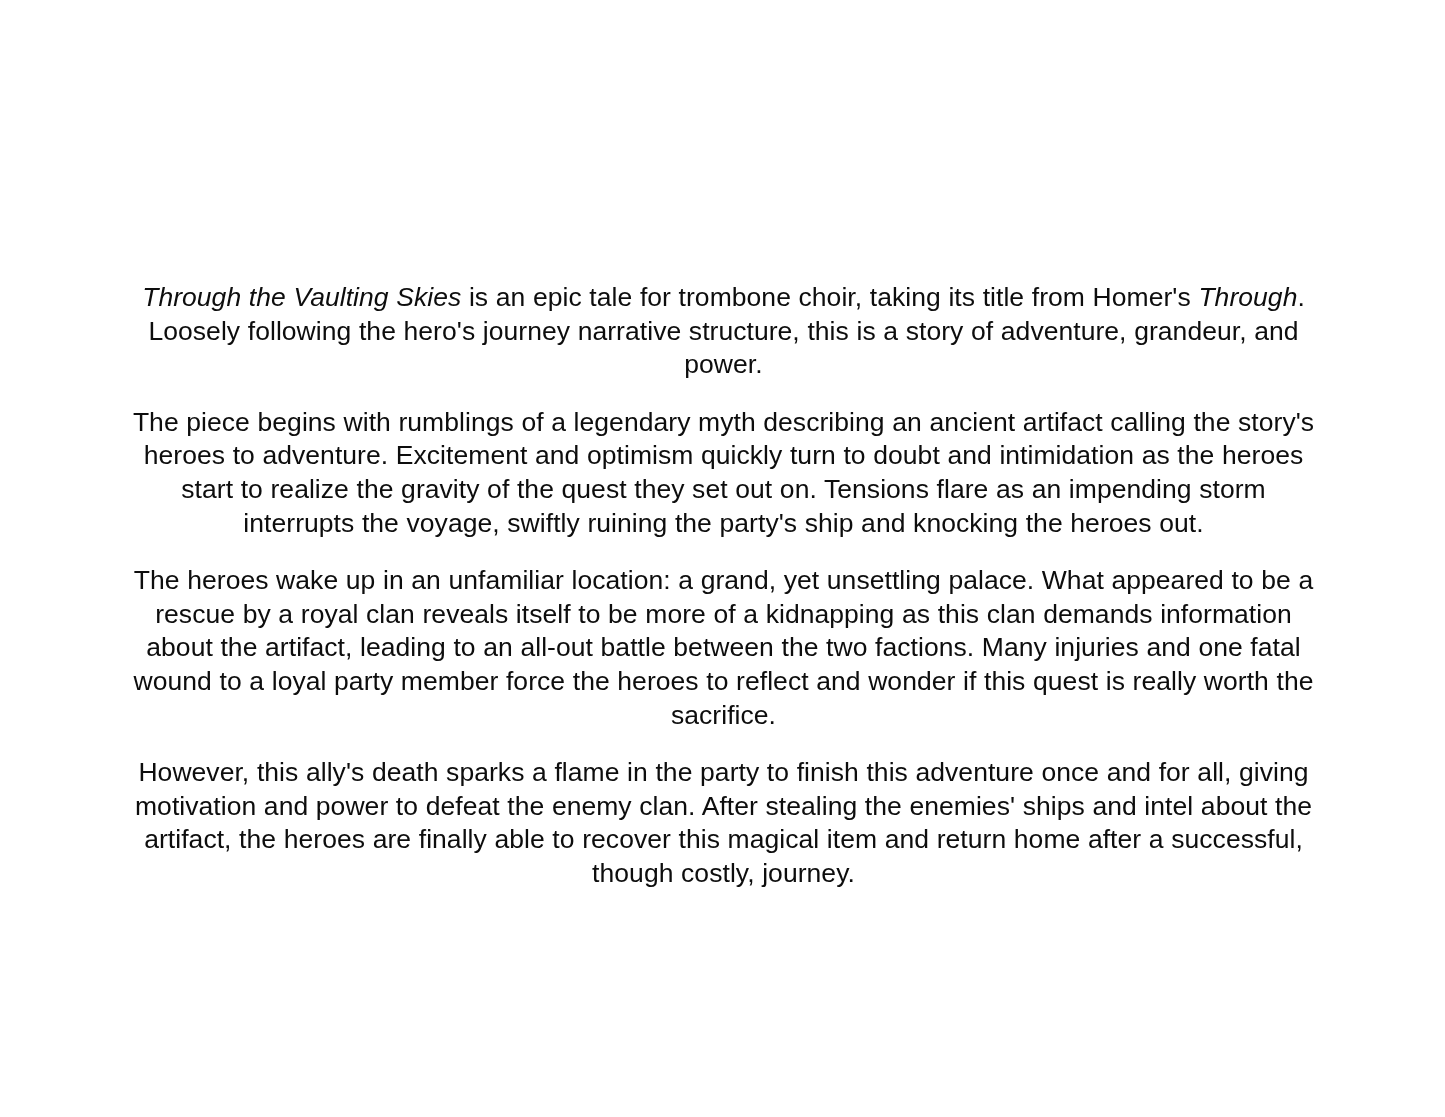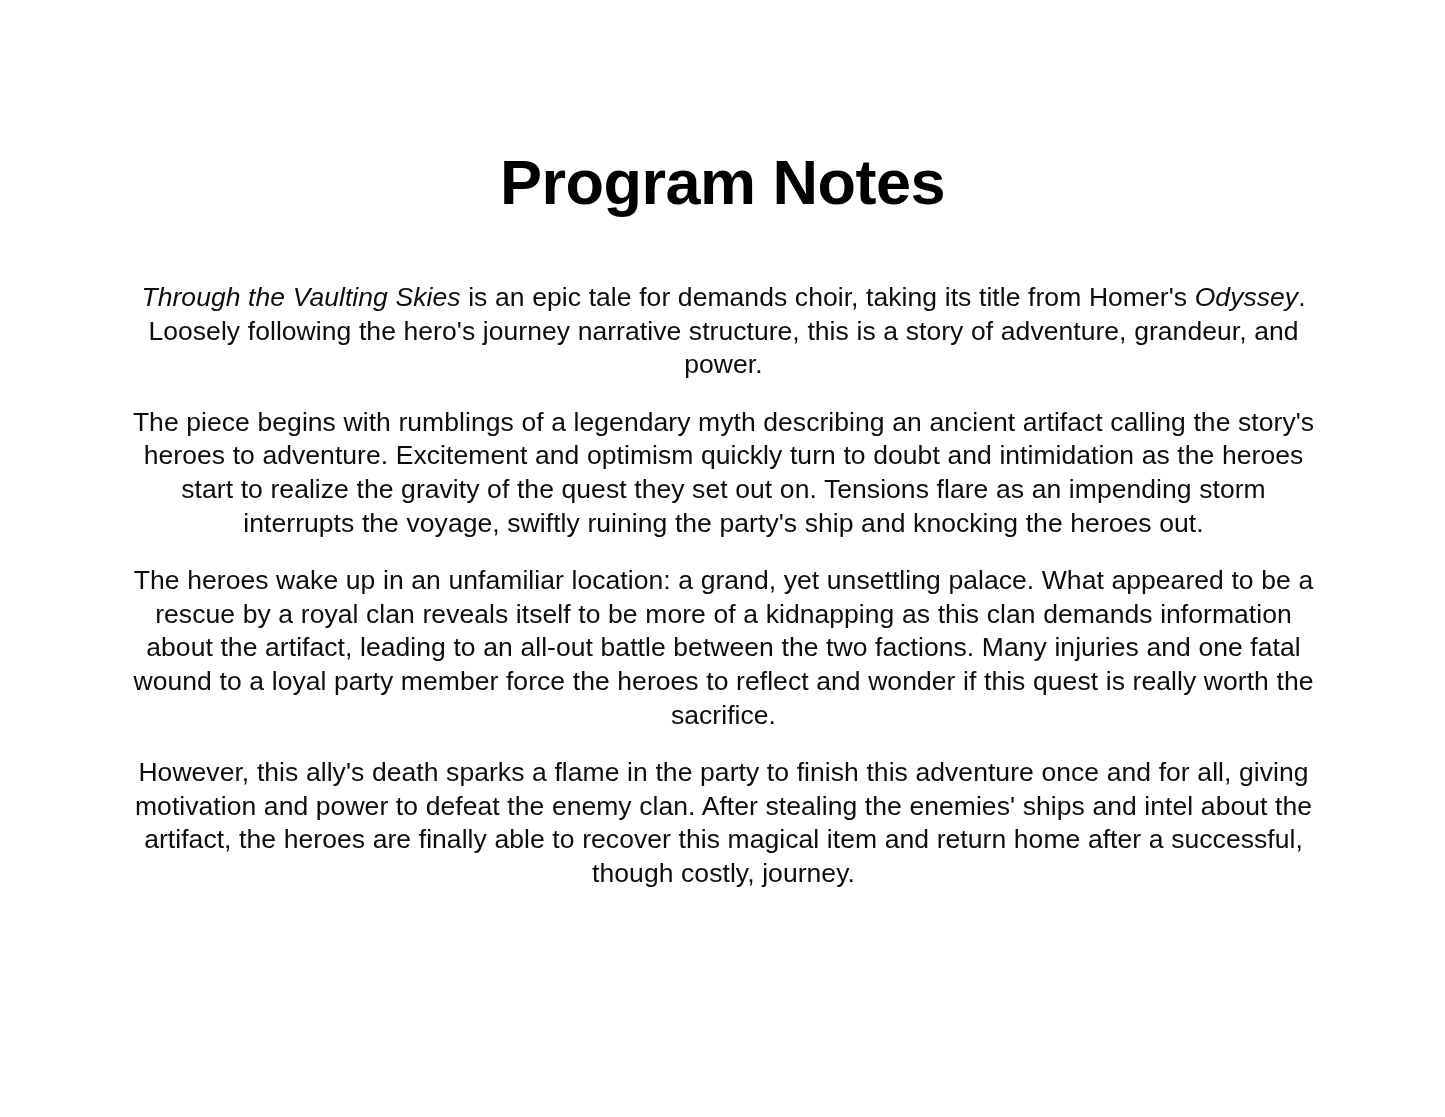--- a/index.html
+++ b/index.html
@@ -62,26 +62,25 @@
 
   .ital {
     font-style: italic;
   }
 </style>
 </head>
 <body>
 
 <div class="slide">
 
-  <h1 class="title">Program Notes</h1>
 
   <div class="body-block">
 
     <p class="para">
-      <span class="ital">Through the Vaulting Skies</span><span> is an epic tale for demands choir, taking its title from Homer's </span><span class="ital">Odyssey</span><span>. Loosely following the hero's journey narrative structure, this is a story of adventure, grandeur, and power.</span>
+      <span class="ital">Through the Vaulting Skies</span><span> is an epic tale for trombone choir, taking its title from Homer's </span><span class="ital">Through</span><span>. Loosely following the hero's journey narrative structure, this is a story of adventure, grandeur, and power.</span>
     </p>
 
     <p class="para">
       <span>The piece begins with rumblings of a legendary myth describing an ancient artifact calling the story's heroes to adventure. Excitement and optimism quickly turn to doubt and intimidation as the heroes start to realize the gravity of the quest they set out on. Tensions flare as an impending storm interrupts the voyage, swiftly ruining the party's ship and knocking the heroes out.</span>
     </p>
 
     <p class="para">
       <span>The heroes wake up in an unfamiliar location: a grand, yet unsettling palace. What appeared to be a rescue by a royal clan reveals itself to be more of a kidnapping as this clan demands information about the artifact, leading to an all-out battle between the two factions. Many injuries and one fatal wound to a loyal party member force the heroes to reflect and wonder if this quest is really worth the sacrifice.</span>
     </p>
 

